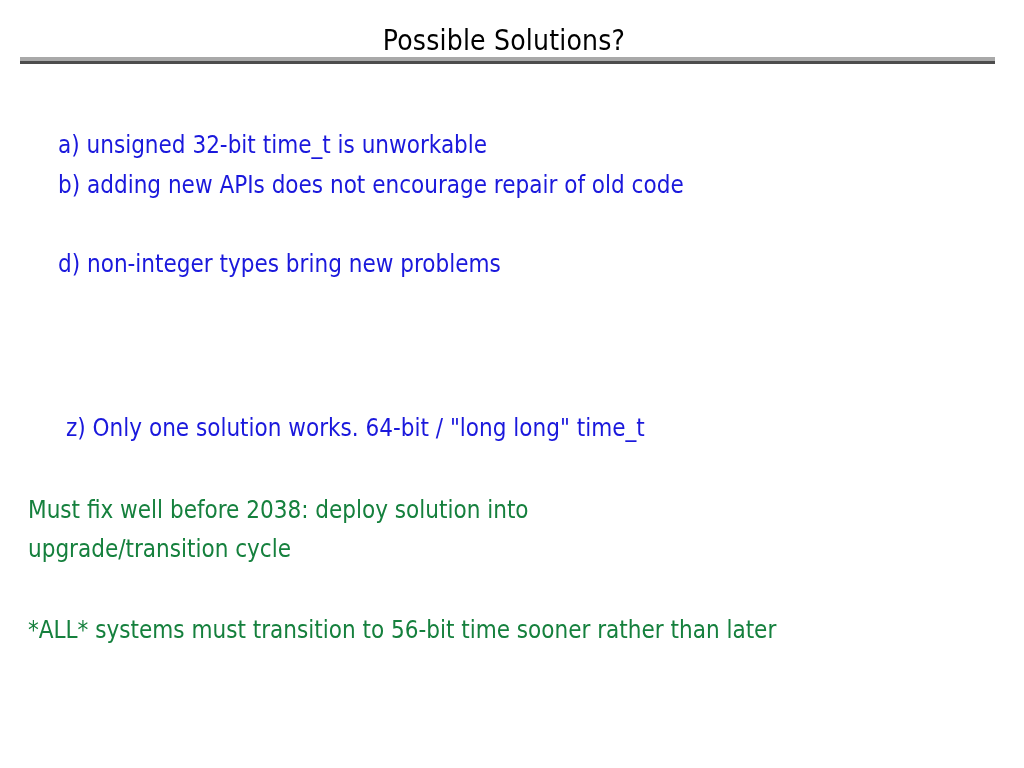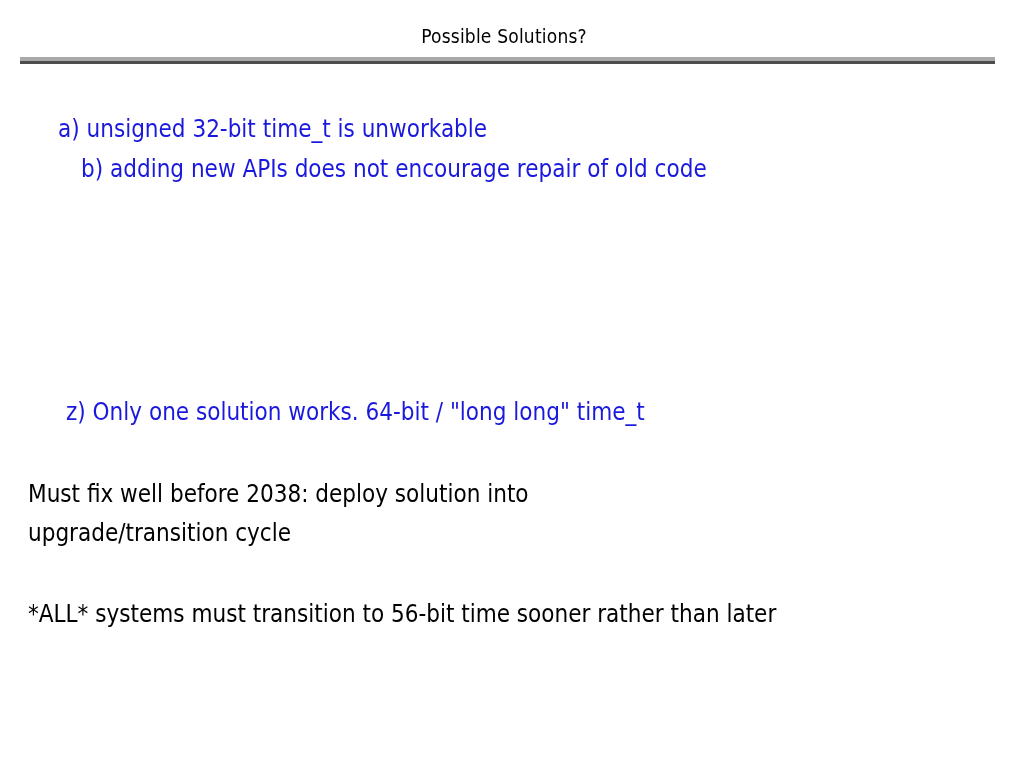--- a/index.html
+++ b/index.html
@@ -25,21 +25,21 @@
 
   
   .slide-title {
     position: absolute;
     top: 26px;
     left: 0;
     width: 1008px;
     text-align: center;
     color: #000000;
     font-family: "DejaVu Sans Condensed", "Liberation Sans Narrow", "Liberation Sans", sans-serif;
-    font-size: 19px;
+    font-size: 28px;
     font-weight: 400;
     letter-spacing: 0.2px;
     line-height: 1.1;
     white-space: nowrap;
   }
 
   
   .title-rule {
     position: absolute;
     top: 57px;
@@ -60,49 +60,49 @@
     top: 4px;
     left: 0;
     width: 100%;
     height: 3px;
     background: #4d4d4d;
   }
 
   
   .body-area {
     position: absolute;
-    top: 0;
+    top: 16px;
     left: 0;
     width: 1024px;
     height: 660px;
   }
 
   .line {
     position: absolute;
     white-space: nowrap;
     font-family: "DejaVu Sans Condensed", "Liberation Sans Narrow", "Liberation Sans", sans-serif;
     font-weight: 400;
     line-height: 1;
   }
 
   .blue-line {
     color: #1a18dc;
     font-size: 24px;
     left: 58px;
   }
 
   .black-line {
-    color: #000000;
+    color: #15803d;
     font-size: 24px;
     left: 28px;
   }
 
   
   .y-a  { top: 117px; }
-  .y-b  { top: 157px; margin-left: 23px; }
+  .y-b  { top: 157px; }
   .y-c  { top: 197px; }
   .y-d  { top: 236px; }
   .y-ey { top: 316px; }
   .y-z  { top: 400px; margin-left: 8px; }
 
   .y-m1 { top: 482px; }
   .y-m2 { top: 521px; }
   .y-all{ top: 602px; }
 </style>
 </head>
@@ -117,20 +117,21 @@
     <div class="rule-dark"></div>
   </div>
 
   <div class="body-area">
 
     <div class="line blue-line y-a">a) unsigned 32-bit time_t is unworkable</div>
 
     <div class="line blue-line y-b">b) adding new APIs does not encourage repair of old code</div>
 
 
+    <div class="line blue-line y-d">d) non-integer types bring new problems</div>
 
 
     <div class="line blue-line y-z">z) Only one solution works.  64-bit / "long long" time_t</div>
 
     <div class="line black-line y-m1">Must fix well before 2038: deploy solution into</div>
 
     <div class="line black-line y-m2">upgrade/transition cycle</div>
 
     <div class="line black-line y-all">*ALL* systems must transition to 56-bit time sooner rather than later</div>
 

